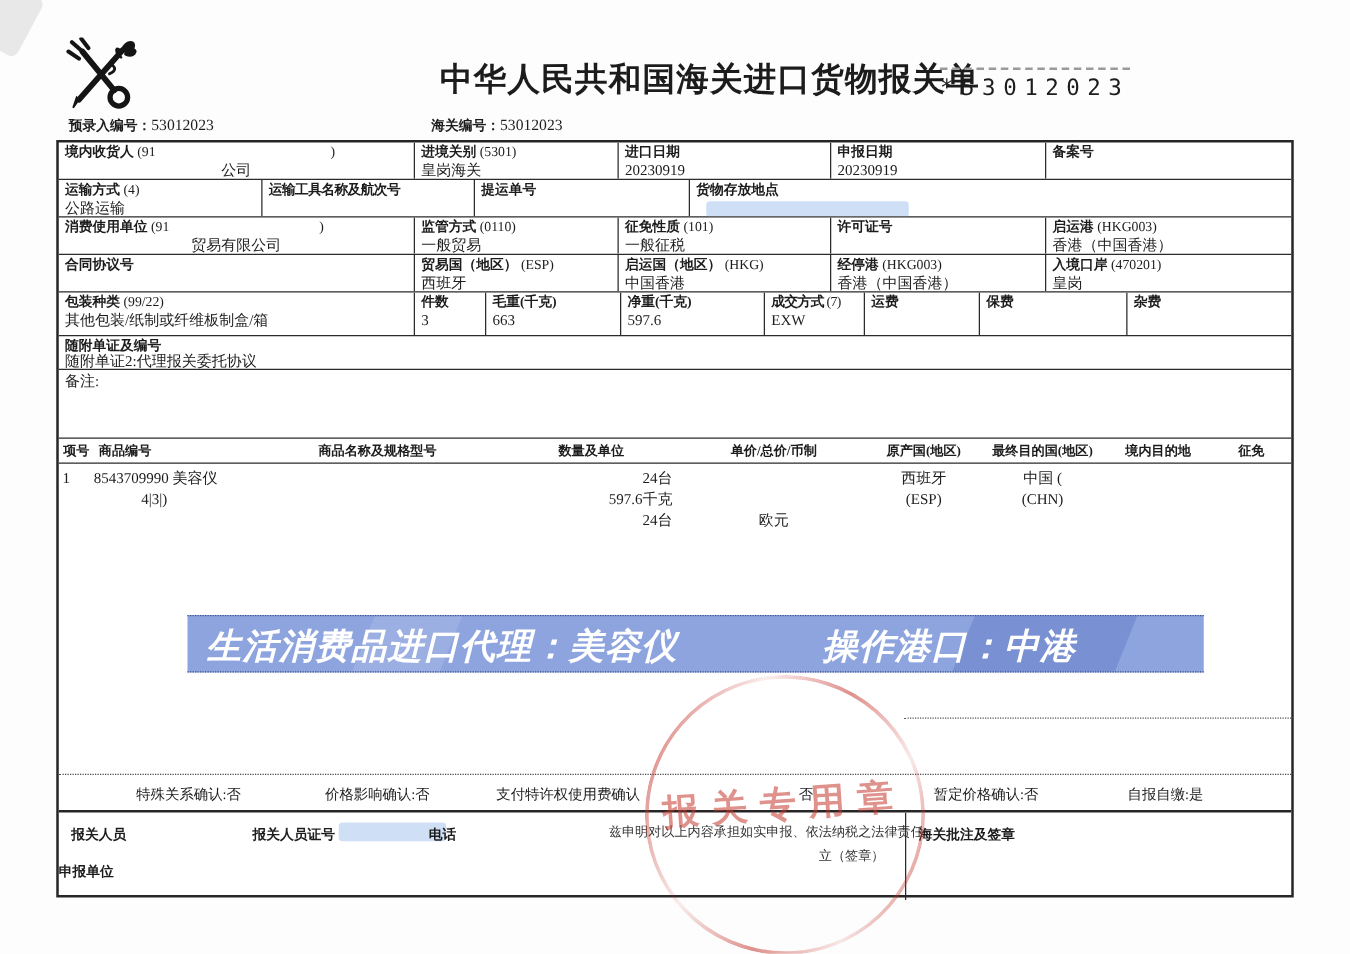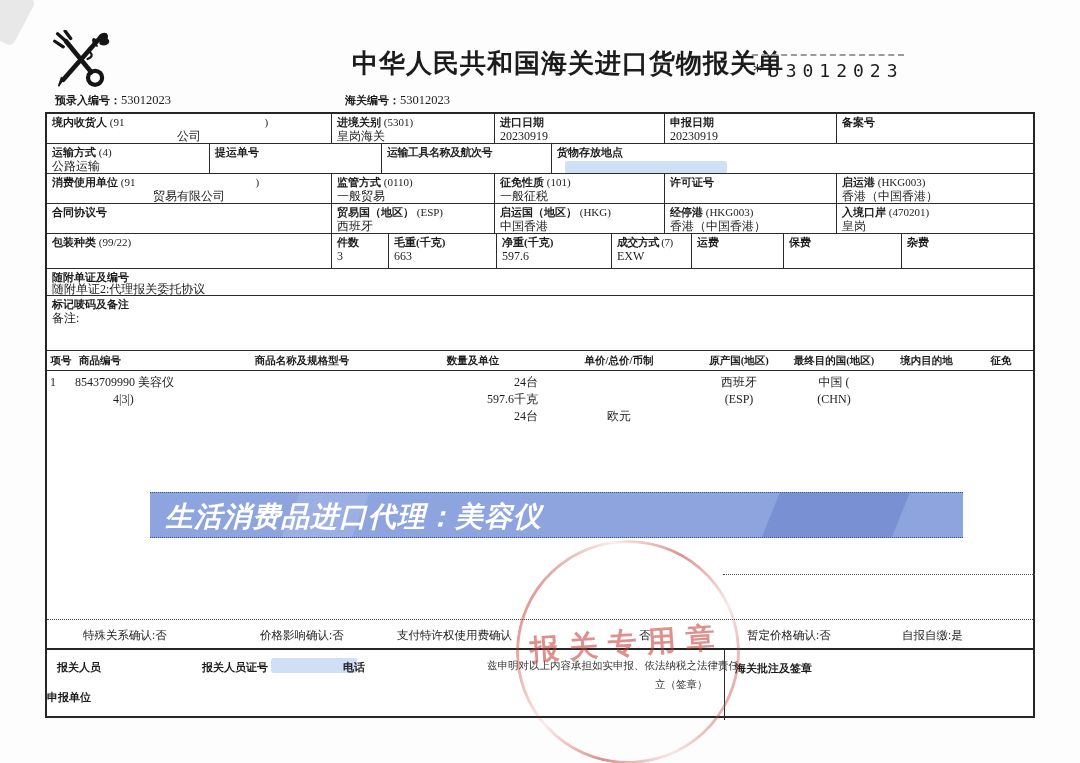--- a/index.html
+++ b/index.html
@@ -112,25 +112,25 @@
       <div class="c last">
         <div class="lbl-line"><span class="lbl">备案号</span></div>
       </div>
     </div>
 
     <div class="row" style="height:30px">
       <div class="c" style="flex:0 0 163px">
         <div class="lbl-line"><span class="lbl">运输方式</span> <span class="code">(4)</span></div>
         <div class="val-line">公路运输</div>
       </div>
+      <div class="c" style="flex:0 0 170px">
+        <div class="lbl-line" style="letter-spacing:-0.5px"><span class="lbl">运输工具名称及航次号</span></div>
+      </div>
       <div class="c" style="flex:0 0 172px">
         <div class="lbl-line"><span class="lbl">提运单号</span></div>
-      </div>
-      <div class="c" style="flex:0 0 170px">
-        <div class="lbl-line" style="letter-spacing:-0.5px"><span class="lbl">运输工具名称及航次号</span></div>
       </div>
       <div class="c last">
         <div class="lbl-line"><span class="lbl">货物存放地点</span></div>
         <div class="redact" style="width:162px;height:13px;margin:2px 0 0 8px"></div>
       </div>
     </div>
 
     <div class="row" style="height:30px">
       <div class="c" style="flex:0 0 285px">
         <div class="lbl-line"><span class="lbl">消费使用单位</span> <span class="code">(91</span><span class="gap g120"></span><span class="code">)</span></div>
@@ -171,20 +171,21 @@
       </div>
       <div class="c last">
         <div class="lbl-line"><span class="lbl">入境口岸</span> <span class="code">(470201)</span></div>
         <div class="val-line">皇岗</div>
       </div>
     </div>
 
     <div class="row" style="height:35px">
       <div class="c" style="flex:0 0 285px">
         <div class="lbl-line"><span class="lbl">包装种类</span> <span class="code">(99/22)</span></div>
+        <div class="val-line">其他包装/纸制或纤维板制盒/箱</div>
       </div>
       <div class="c" style="flex:0 0 57px">
         <div class="lbl-line"><span class="lbl">件数</span></div>
         <div class="val-line">3</div>
       </div>
       <div class="c" style="flex:0 0 108px">
         <div class="lbl-line"><span class="lbl">毛重(千克)</span></div>
         <div class="val-line">663</div>
       </div>
       <div class="c" style="flex:0 0 115px">
@@ -208,21 +209,20 @@
 
     <div class="row" style="height:27px">
       <div class="c last">
         <div class="lbl-line" style="line-height:12px"><span class="lbl">随附单证及编号</span></div>
         <div class="val-line" style="line-height:13px">随附单证2:代理报关委托协议</div>
       </div>
     </div>
 
     <div class="row" style="height:55px">
       <div class="c last">
-        <div class="lbl-line"><span class="lbl">标记唛码及备注</span></div>
         <div class="val-line">备注:</div>
       </div>
     </div>
 
     <div class="ghead">
       <span>项号</span>
       <span>商品编号</span>
       <span>商品名称及规格型号</span>
       <span>数量及单位</span>
       <span>单价/总价/币制</span>
@@ -259,21 +259,21 @@
         <div>
           <div class="gl ctr">中国 (</div>
           <div class="gl ctr">(CHN)</div>
         </div>
         <div></div>
         <div></div>
       </div>
     </div>
 
     <div class="confirm">
-      <span style="left:36px">特殊关系确认:否</span>
+      <span style="left:62px">特殊关系确认:否</span>
       <span style="left:213px">价格影响确认:否</span>
       <span style="left:350px">支付特许权使用费确认</span>
       <span style="left:592px">否</span>
       <span style="left:700px">暂定价格确认:否</span>
       <span style="left:855px">自报自缴:是</span>
     </div>
 
     <div class="row frow">
       <div class="fl">
         <span class="f lbl" style="left:10px;top:10px">报关人员</span>
@@ -294,14 +294,15 @@
 
   <div class="stamp">
     <div class="stamp-circle"></div>
     <div class="stamp-text">报关专用章</div>
   </div>
 
   <div class="banner">
     <div class="banner-deco1"></div>
     <div class="banner-deco2"></div>
     <div class="banner-text bt1">生活消费品进口代理：美容仪</div>
+    <div class="banner-text bt2">操作港口：中港</div>
   </div>
 </div>
 
 </body></html>

